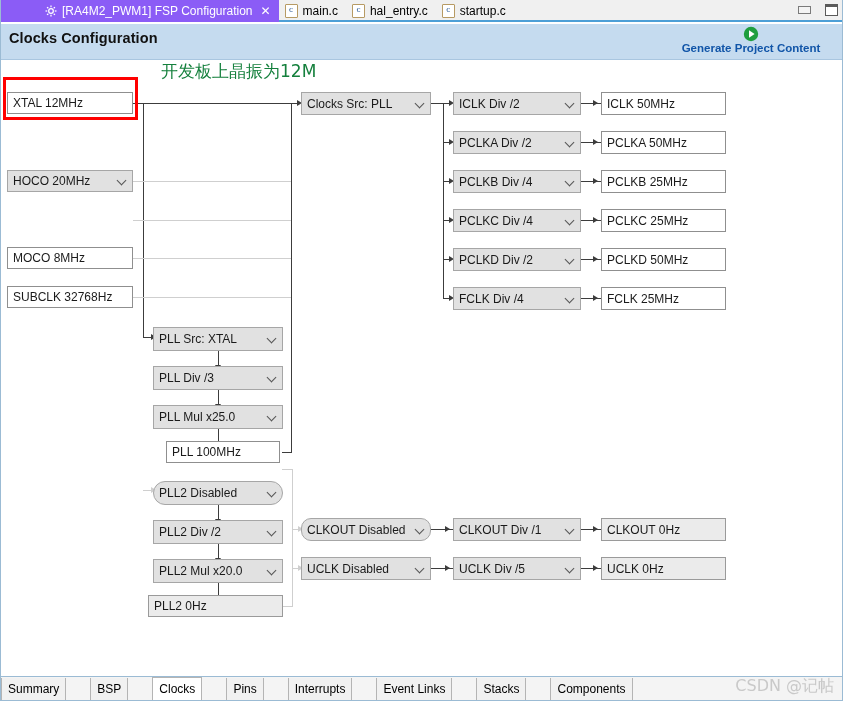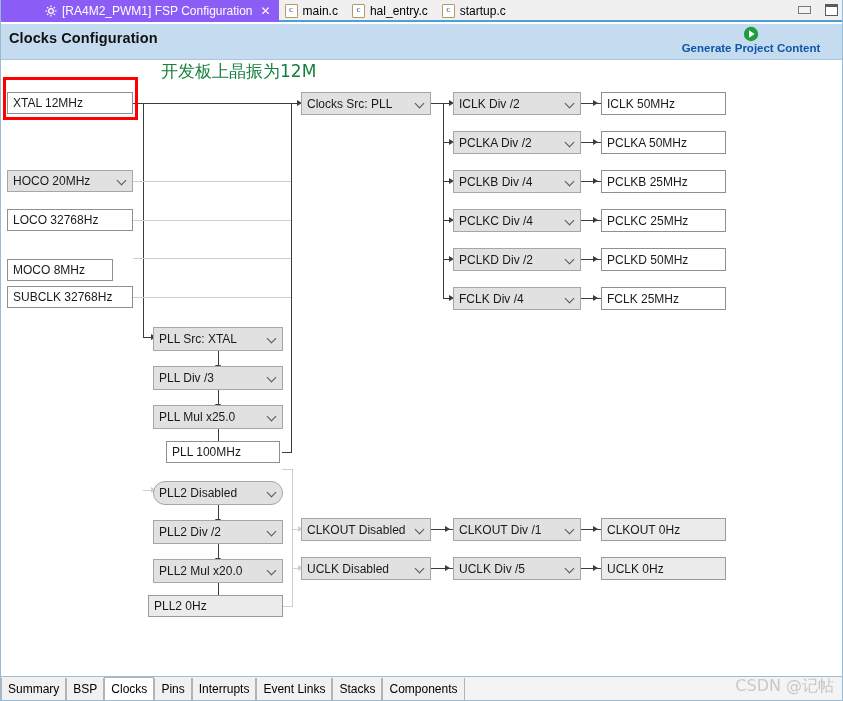--- a/index.html
+++ b/index.html
@@ -176,21 +176,21 @@
     border: 3px solid #ff0000;
     background: transparent;
     pointer-events: none;
   }
 
   
   #bottombar {
     position: absolute; left: 0; bottom: 0; width: 841px; height: 24px;
     border-top: 1px solid #9bbbd4;
     background: #f4f4f4;
-    display: flex; align-items: flex-end;
+    display: flex; align-items: flex-end; gap: 24px;
   }
   .btab {
     font-size: 12px; color: #000;
     padding: 3px 6px 4px 6px; height: 22px;
     border-left: 1px solid #b4b4b4;
     border-right: 1px solid #b4b4b4;
     background: #f1f1f1;
     display: flex; align-items: center;
     white-space: nowrap;
   }
@@ -353,24 +353,21 @@
     <div class="wire h dim" style="left:142px; top:430px; width:10px;"></div>
     <div class="arrow dim" style="left:150px; top:426.5px;"></div>
 
     <div class="node ro" style="left:6px;  top:32px; width:126px; height:22px;">
       <span>XTAL 12MHz</span>
     </div>
     <div class="node sel" style="left:6px;  top:110px; width:126px; height:22px;">
       <span>HOCO 20MHz</span>
       <span class="chev"></span>
     </div>
-    <div class="node ro" style="left:6px;  top:149px; width:126px; height:22px;">
-      <span>LOCO 32768Hz</span>
-    </div>
-    <div class="node ro" style="left:6px;  top:199px; width:106px; height:22px;align-items:center;">
+    <div class="node ro" style="left:6px;  top:187px; width:126px; height:22px;align-items:center;">
       <span>MOCO 8MHz</span>
     </div>
     <div class="node ro" style="left:6px;  top:226px; width:126px; height:22px;">
       <span>SUBCLK 32768Hz</span>
     </div>
 
     <div id="redbox" style="left:2px; top:17px; width:135px; height:43px;"></div>
 
     <div class="node sel" style="left:152px; top:267px; width:130px; height:24px;">
       <span>PLL Src: XTAL</span>
@@ -450,21 +447,21 @@
     </div>
 
     <div class="node sel" style="left:452px; top:227px; width:128px; height:23px;">
       <span>FCLK Div /4</span>
       <span class="chev"></span>
     </div>
     <div class="node ro" style="left:600px; top:227px; width:125px; height:23px;">
       <span>FCLK 25MHz</span>
     </div>
 
-    <div class="node sel" style="left:300px; top:458px; width:130px; height:23px;">
+    <div class="node sel" style="left:300px; top:458px; width:130px; height:23px;border-radius:10px;">
       <span>CLKOUT Disabled</span>
       <span class="chev"></span>
     </div>
     <div class="node sel" style="left:452px; top:458px; width:128px; height:23px;">
       <span>CLKOUT Div /1</span>
       <span class="chev"></span>
     </div>
     <div class="node rodim" style="left:600px; top:458px; width:125px; height:23px;">
       <span>CLKOUT 0Hz</span>
     </div>

